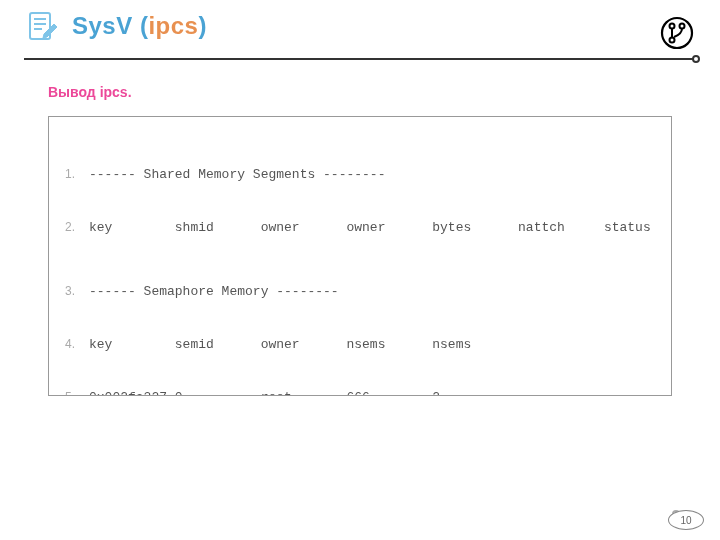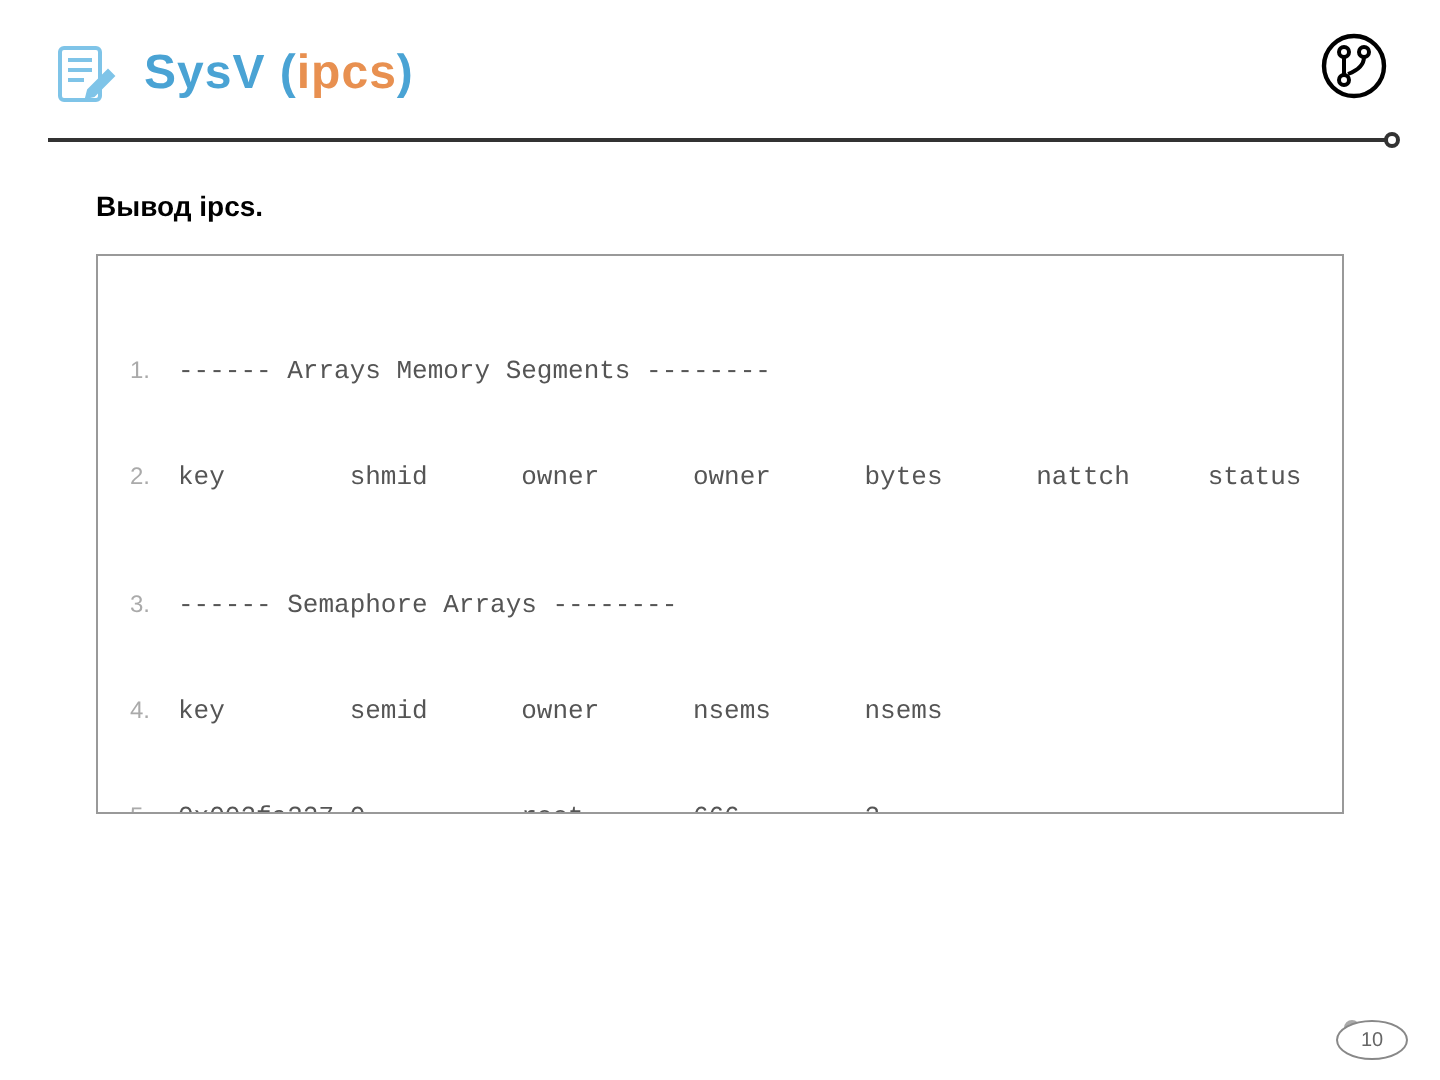--- a/index.html
+++ b/index.html
@@ -7,21 +7,21 @@
       width: 720px;
       height: 540px;
       background: #fff;
       font-family: Arial, Helvetica, sans-serif;
       position: relative;
       overflow: hidden;
     }
     .header {
       display: flex;
       align-items: center;
-      padding: 19px 24px 0 24px;
+      padding: 8px 24px 0 24px;
       gap: 12px;
     }
     .edit-icon svg { display: block; }
     .title {
       font-size: 24px;
       font-weight: bold;
       letter-spacing: 0.5px;
     }
     .title-sysv { color: #4aa3d4; }
     .title-paren { color: #4aa3d4; }
@@ -46,21 +46,21 @@
       width: 8px;
       height: 8px;
       border-radius: 50%;
       background: #fff;
       border: 2px solid #333;
     }
     .subtitle {
       margin: 24px 48px 0 48px;
       font-size: 14px;
       font-weight: bold;
-      color: #000000;
+      color: #ec4899;
     }
     .codebox {
       margin: 16px 48px 0 48px;
       border: 1px solid #999;
       padding: 14px 16px 14px 12px;
       height: 280px;
       font-family: "Courier New", Courier, monospace;
       font-size: 13px;
       color: #555;
       line-height: 1.35;
@@ -143,29 +143,29 @@
 <div class="hr-wrap">
   <div class="hr-line"></div>
   <div class="hr-dot"></div>
 </div>
 
 <div class="subtitle">Вывод ipcs.</div>
 
 <div class="codebox">
   <div class="code-row">
     <span class="ln">1.</span>
-    <span class="lc">------ Arrays Memory Segments --------</span>
+    <span class="lc">------ Shared Memory Segments --------</span>
   </div>
   <div class="code-row">
     <span class="ln">2.</span>
     <span class="lc">key        shmid      owner      owner      bytes      nattch     status</span>
   </div>
   <div class="code-row gap">
     <span class="ln">3.</span>
-    <span class="lc">------ Semaphore Arrays --------</span>
+    <span class="lc">------ Semaphore Memory --------</span>
   </div>
   <div class="code-row">
     <span class="ln">4.</span>
     <span class="lc">key        semid      owner      nsems      nsems</span>
   </div>
   <div class="code-row">
     <span class="ln">5.</span>
     <span class="lc">0x002fa327 0          root       666        2</span>
   </div>
   

